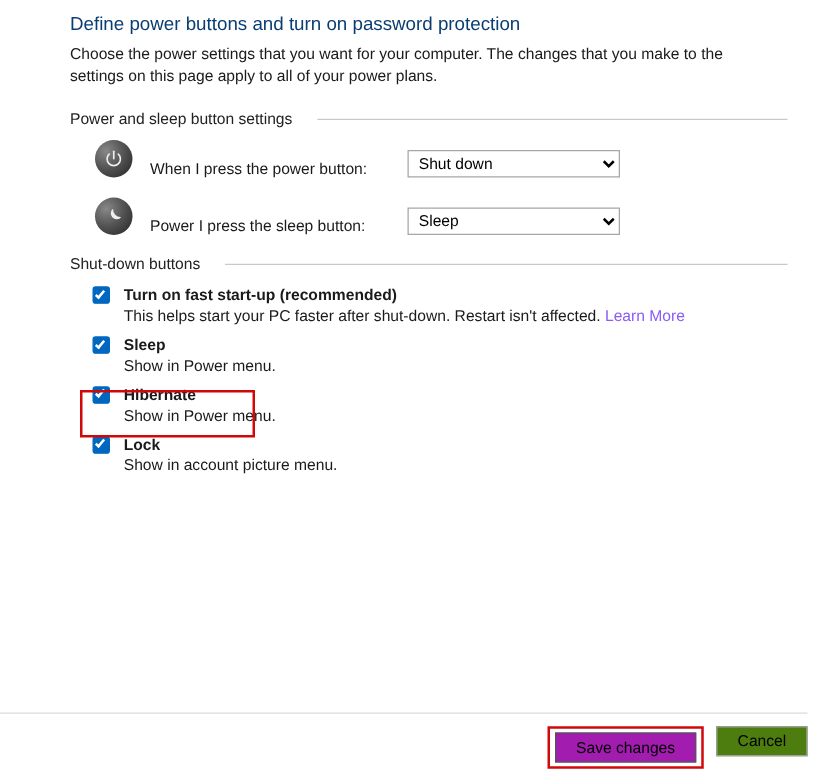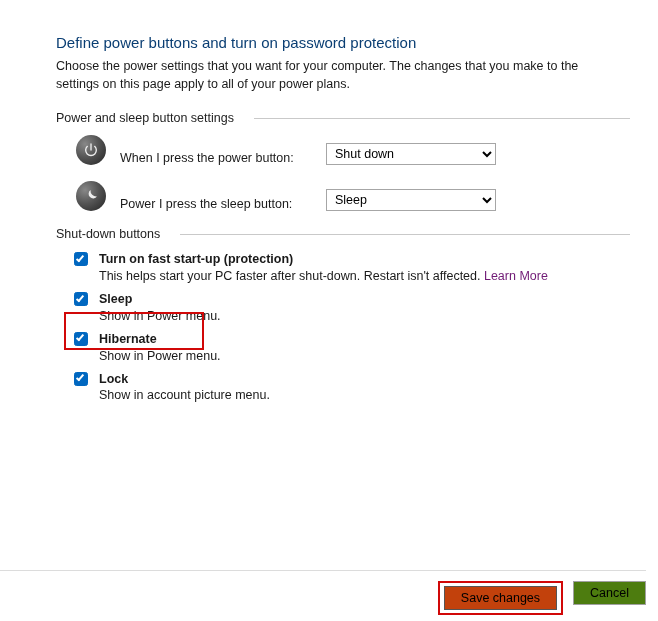--- a/index.html
+++ b/index.html
@@ -10,21 +10,21 @@
     color: #1a1a1a;
     background: #ffffff;
     width: 658px;
     height: 621px;
     overflow: hidden;
     box-sizing: border-box;
   }
   *, *::before, *::after { box-sizing: inherit; }
 
   .page {
-    padding: 34px 28px 0 56px;
+    padding: 11px 28px 0 56px;
     height: 100%;
     position: relative;
     border-radius: 26px;
   }
 
   h1.title {
     font-size: 15px;
     font-weight: 400;
     color: #0a3e73;
     margin: 0 0 6px 0;
@@ -89,21 +89,21 @@
   }
   .setting .cb {
     margin-top: 1px;
     width: 14px;
     height: 14px;
     flex-shrink: 0;
   }
   .setting .txt { line-height: 1.35; }
   .setting .t { font-weight: 600; }
   .setting .d { display: block; }
-  a.link { color: #701a75; text-decoration: none; }
+  a.link { color: #8b5cf6; text-decoration: none; }
 
   
   .cb {
     appearance: none;
     border: 1px solid #0067c0;
     border-radius: 2.5px;
     background: #0067c0;
     position: relative;
   }
   .cb::after {
@@ -136,21 +136,21 @@
   button.win {
     font: inherit;
     height: 24px;
     padding: 0 16px;
     border: 1px solid #a0a0a0;
     background: #4d7c0f;
     cursor: pointer;
   }
   button.win.primary {
     border-color: #555;
-    background: #c2410c;
+    background: #a21caf;
   }
   .hl-save {
     border: 2px solid #d10808;
     padding: 3px 4px;
     display: inline-flex;
   }
 </style>
 </head>
 <body>
 
@@ -190,21 +190,21 @@
   </div>
 
   <div class="section-rule">
     <span class="label">Shut-down buttons</span>
     <span class="line"></span>
   </div>
 
   <div class="setting">
     <input type="checkbox" class="cb" checked="" style="">
     <div class="txt">
-      <span class="t">Turn on fast start-up (protection)</span>
+      <span class="t">Turn on fast start-up (recommended)</span>
       <span class="d">
         <span>This helps start your PC faster after shut-down. Restart isn't affected. </span><a href="#" class="link">Learn More</a>
       </span>
     </div>
   </div>
 
   <div class="setting">
     <input type="checkbox" class="cb" checked="" style="">
     <div class="txt">
       <span class="t">Sleep</span>

